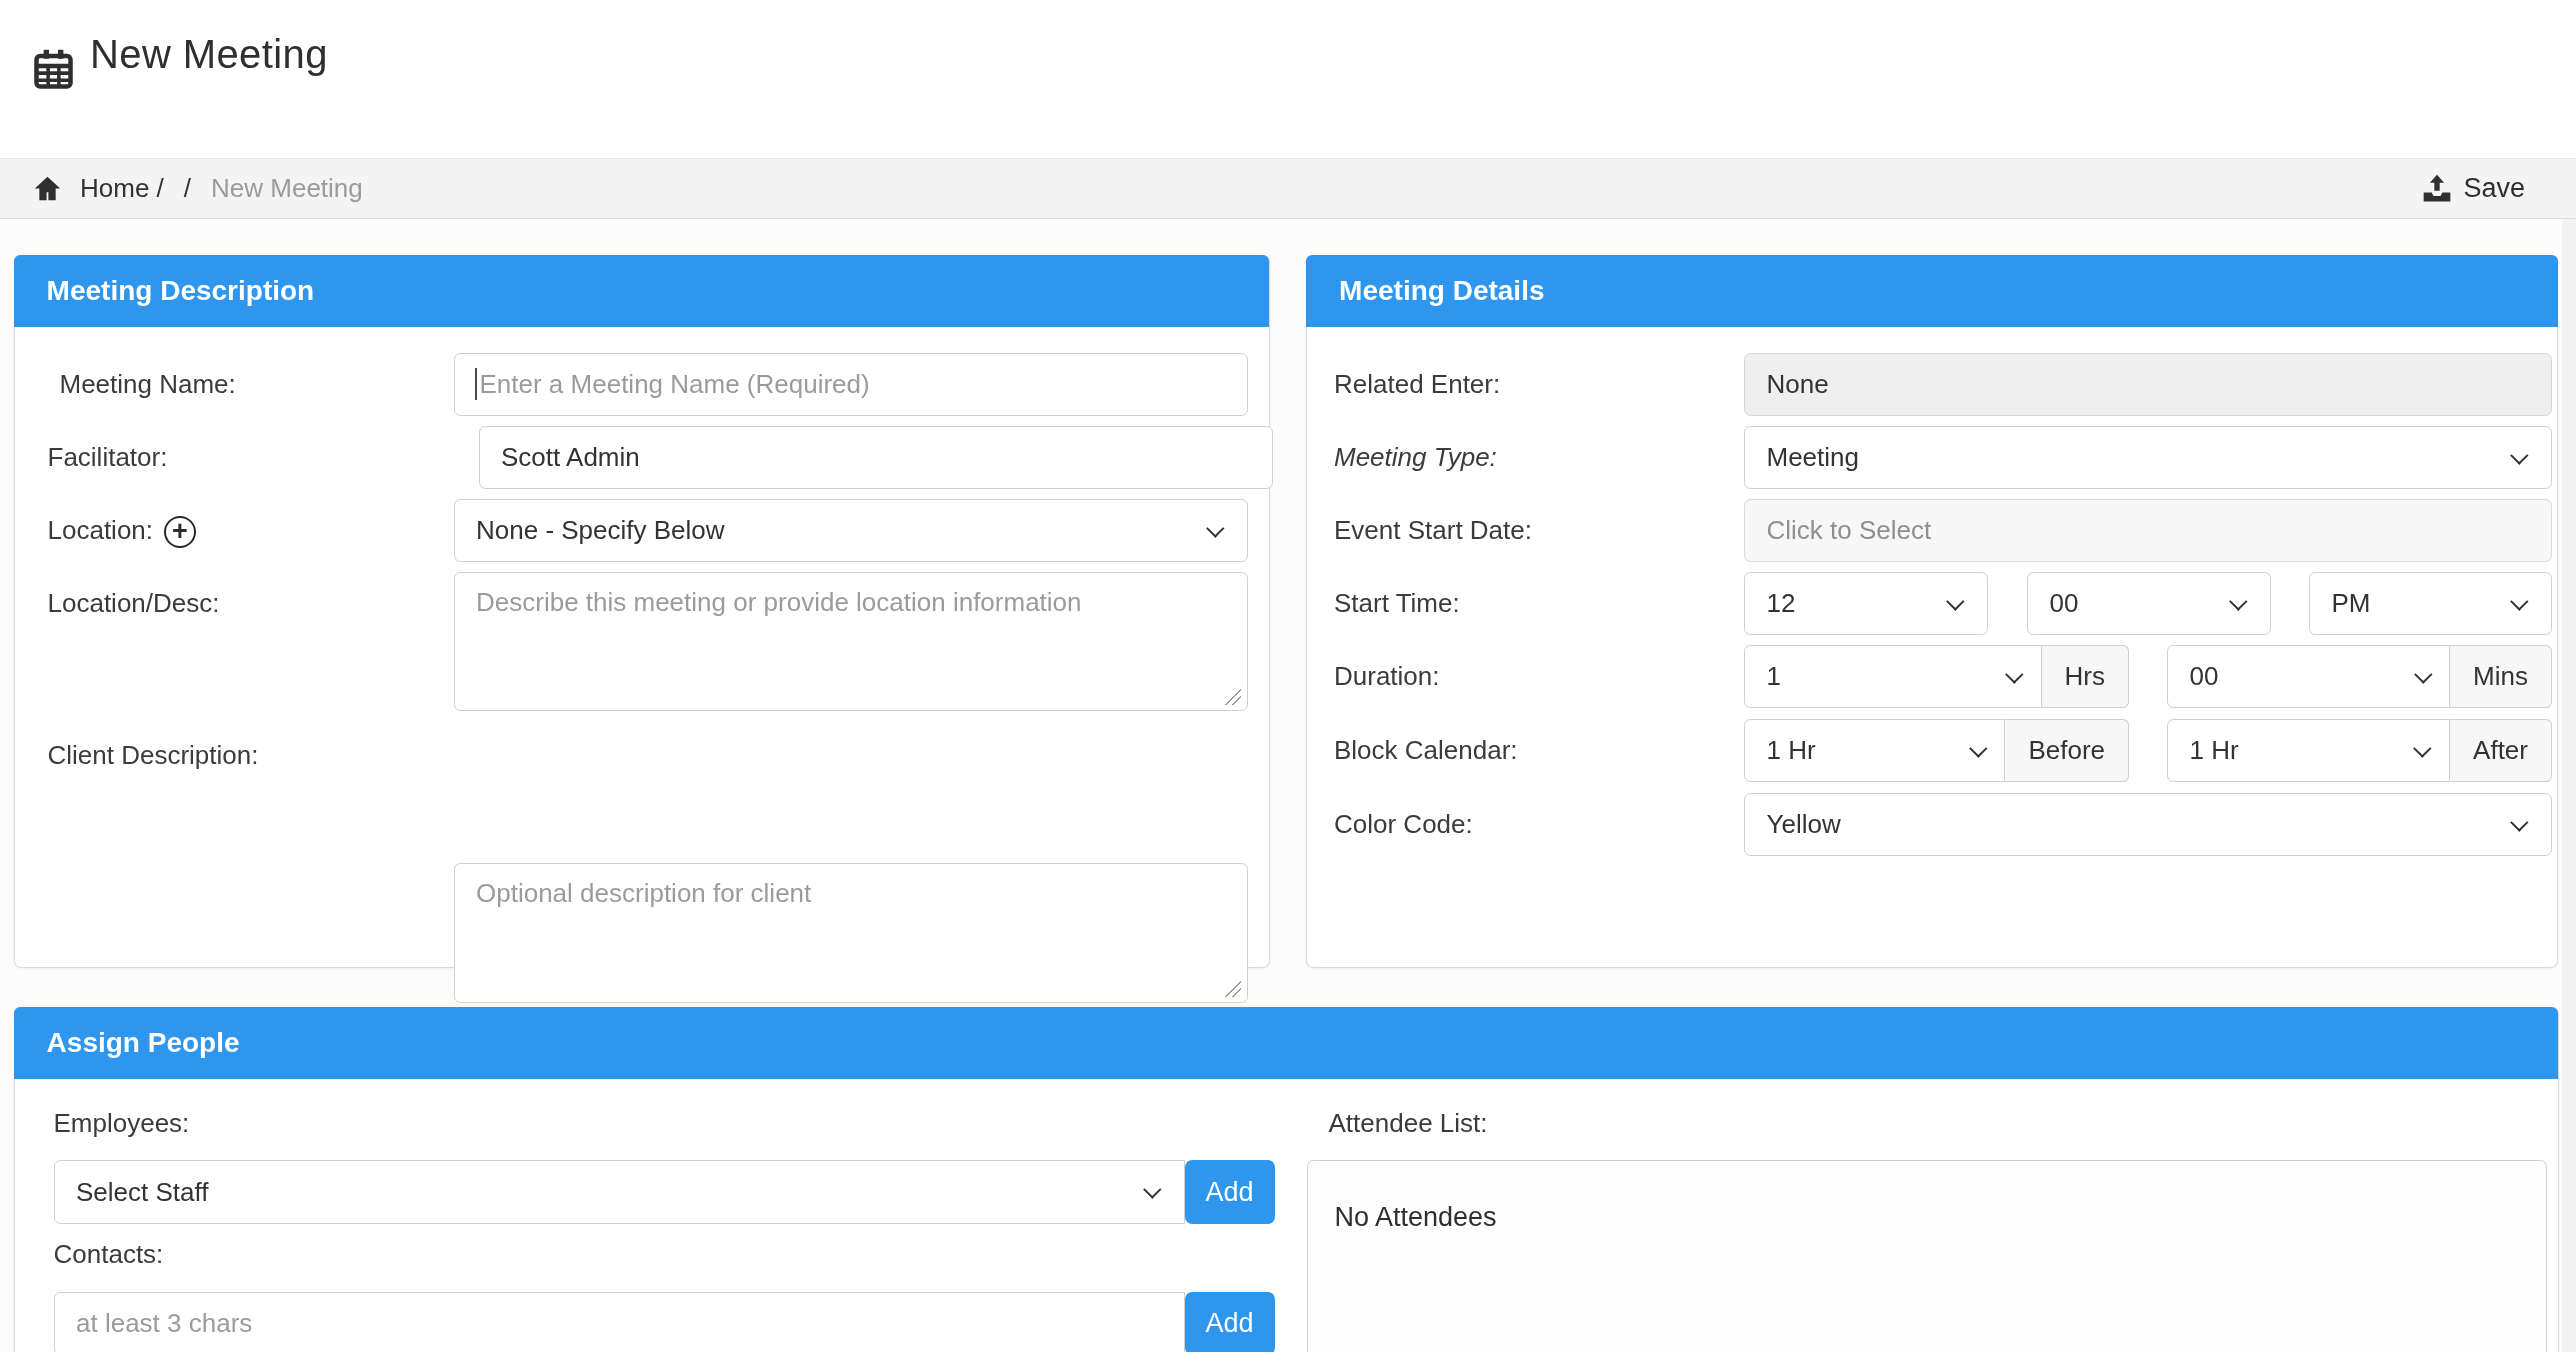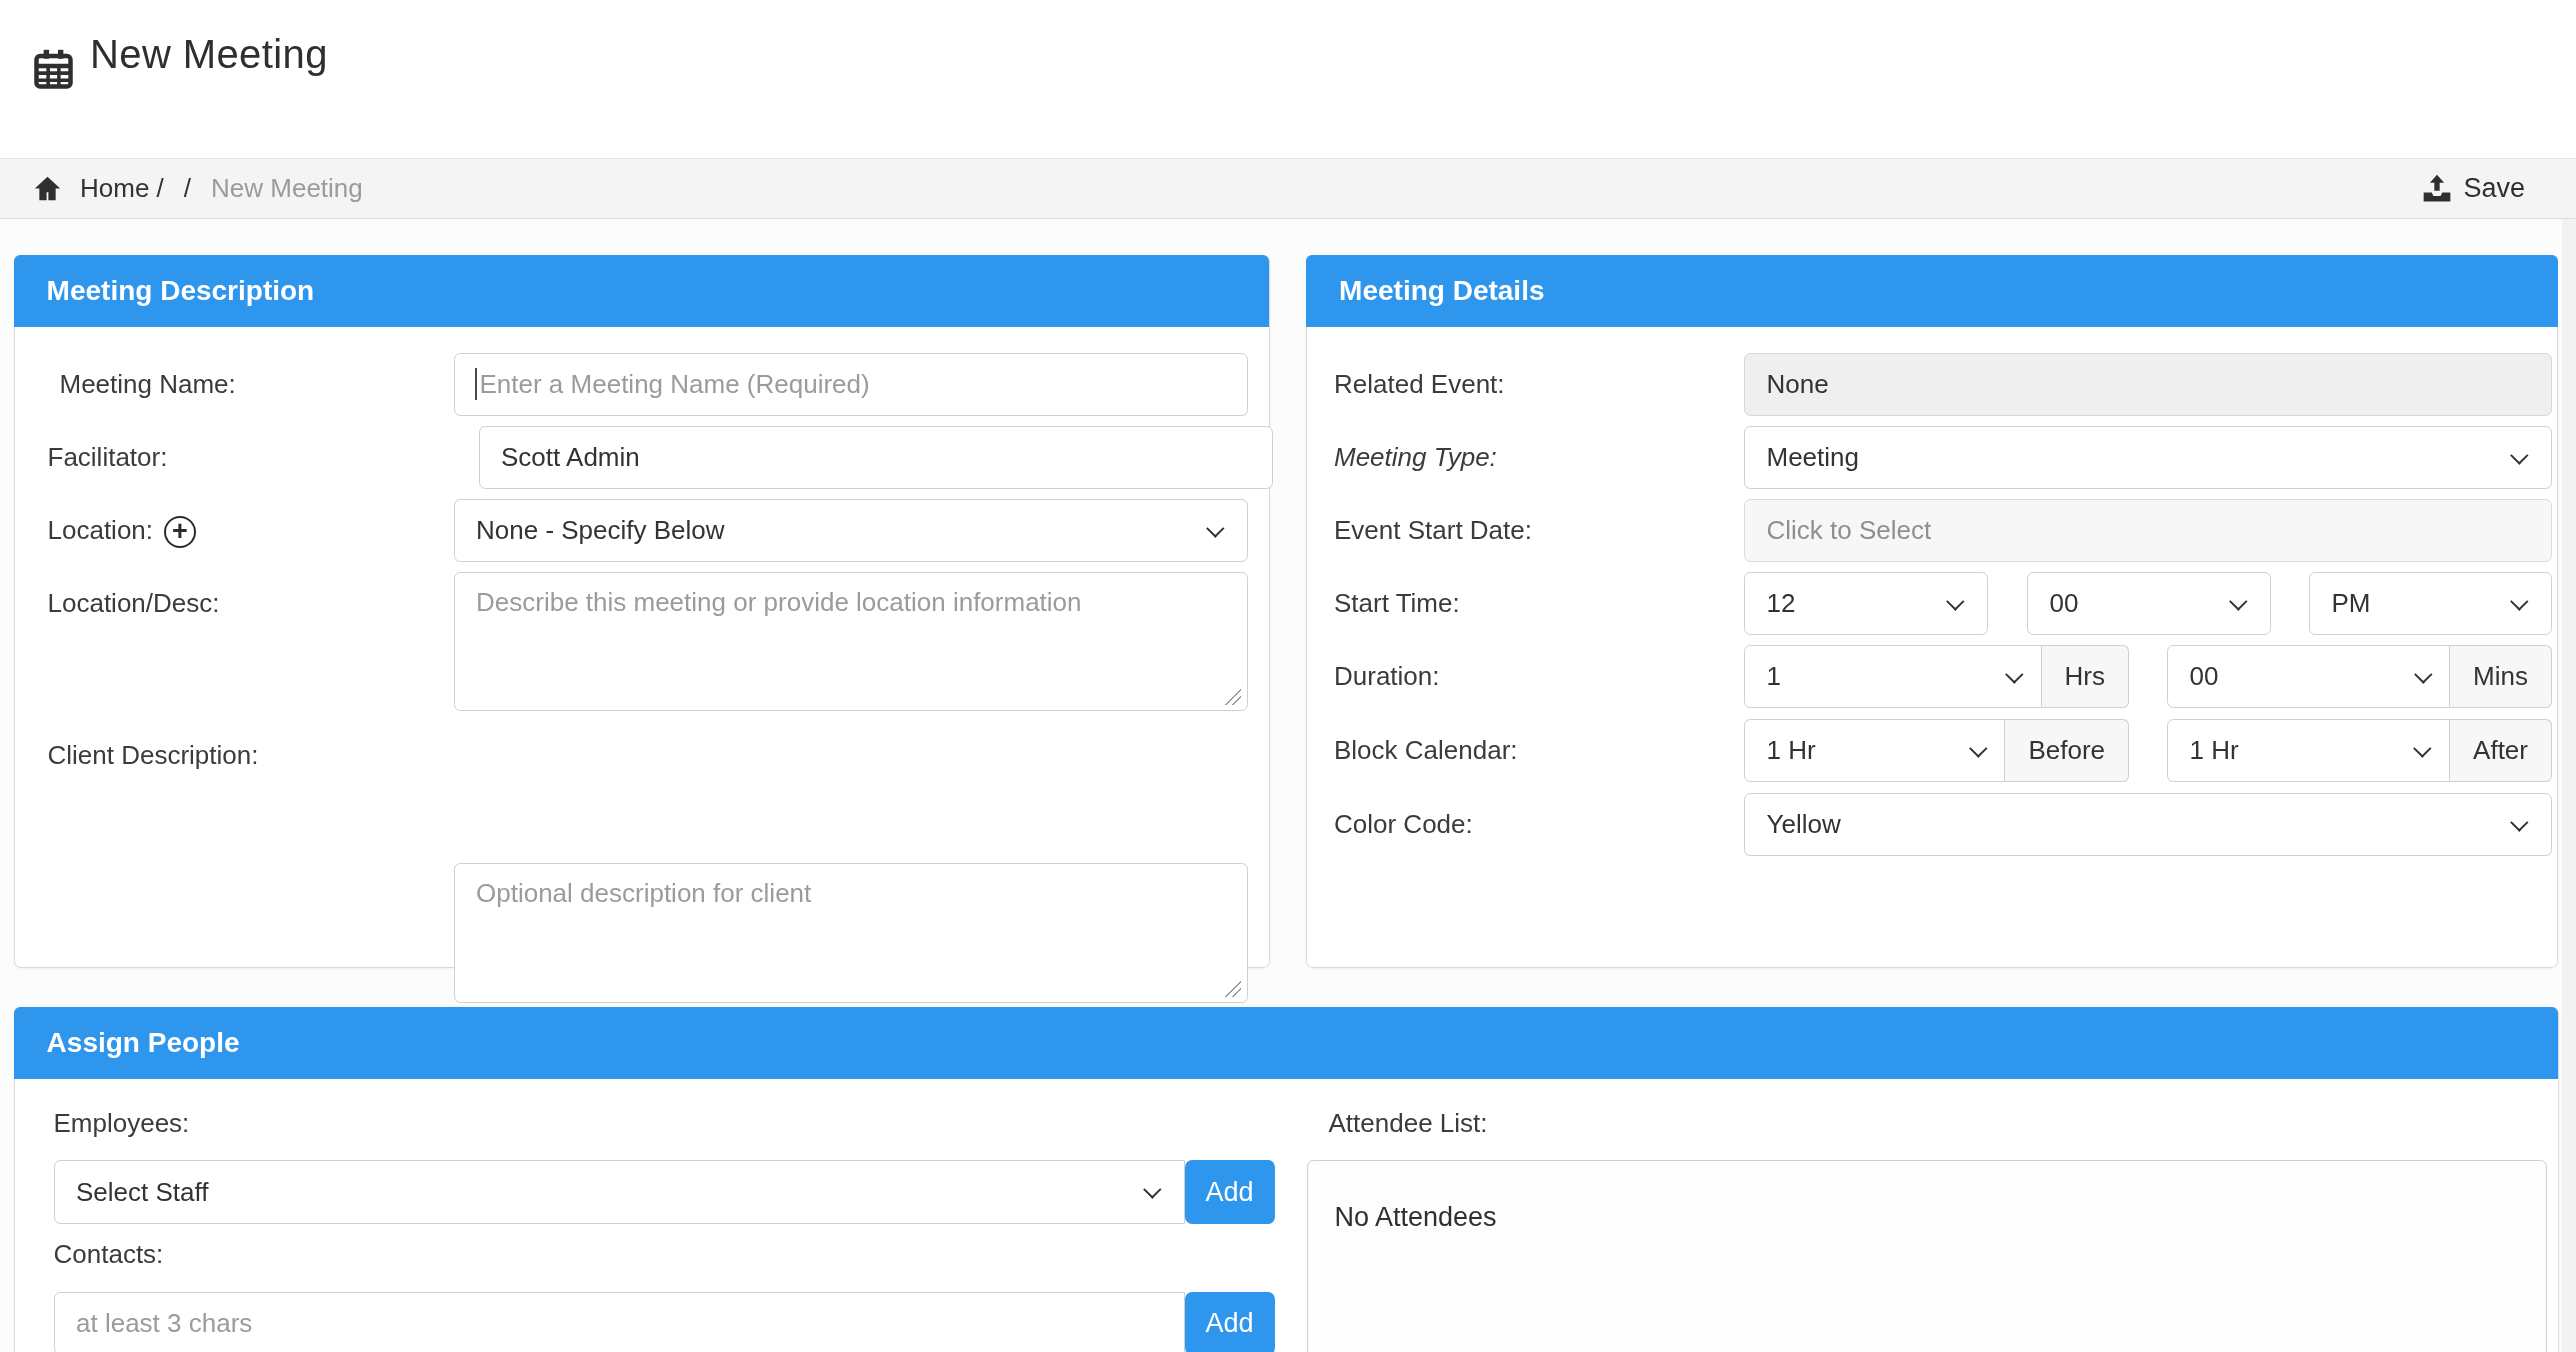--- a/index.html
+++ b/index.html
@@ -209,21 +209,21 @@
     <div class="f-label" style="left:33px; top:484px;">Client Description:</div>
     <div class="control ta-wrap" style="left:439px; top:468px; width:794px; height:140px;">
       <textarea class="ta" style="height: 140px;" placeholder="Optional description for client"></textarea>
       <span class="resize-handle"></span>
     </div>
   </section>
 
   <section class="panel panel-details">
     <div class="panel-head">Meeting Details</div>
 
-    <div class="f-label lab-mid" style="left:27px; top:97px;">Related Event:</div>
+    <div class="f-label lab-mid" style="left:27px; top:97px;">Related Enter:</div>
     <div class="control" style="left:437px; top:97px; width:808px; height:63px;">
       <div class="ro">None</div>
     </div>
 
     <div class="f-label lab-mid" style="left:27px; top:170px;font-style:italic;">Meeting Type:</div>
     <div class="control" style="left:437px; top:170px; width:808px; height:63px;">
       <div class="sel">
         <span>Meeting</span>
         <span class="chev"></span>
       </div>

